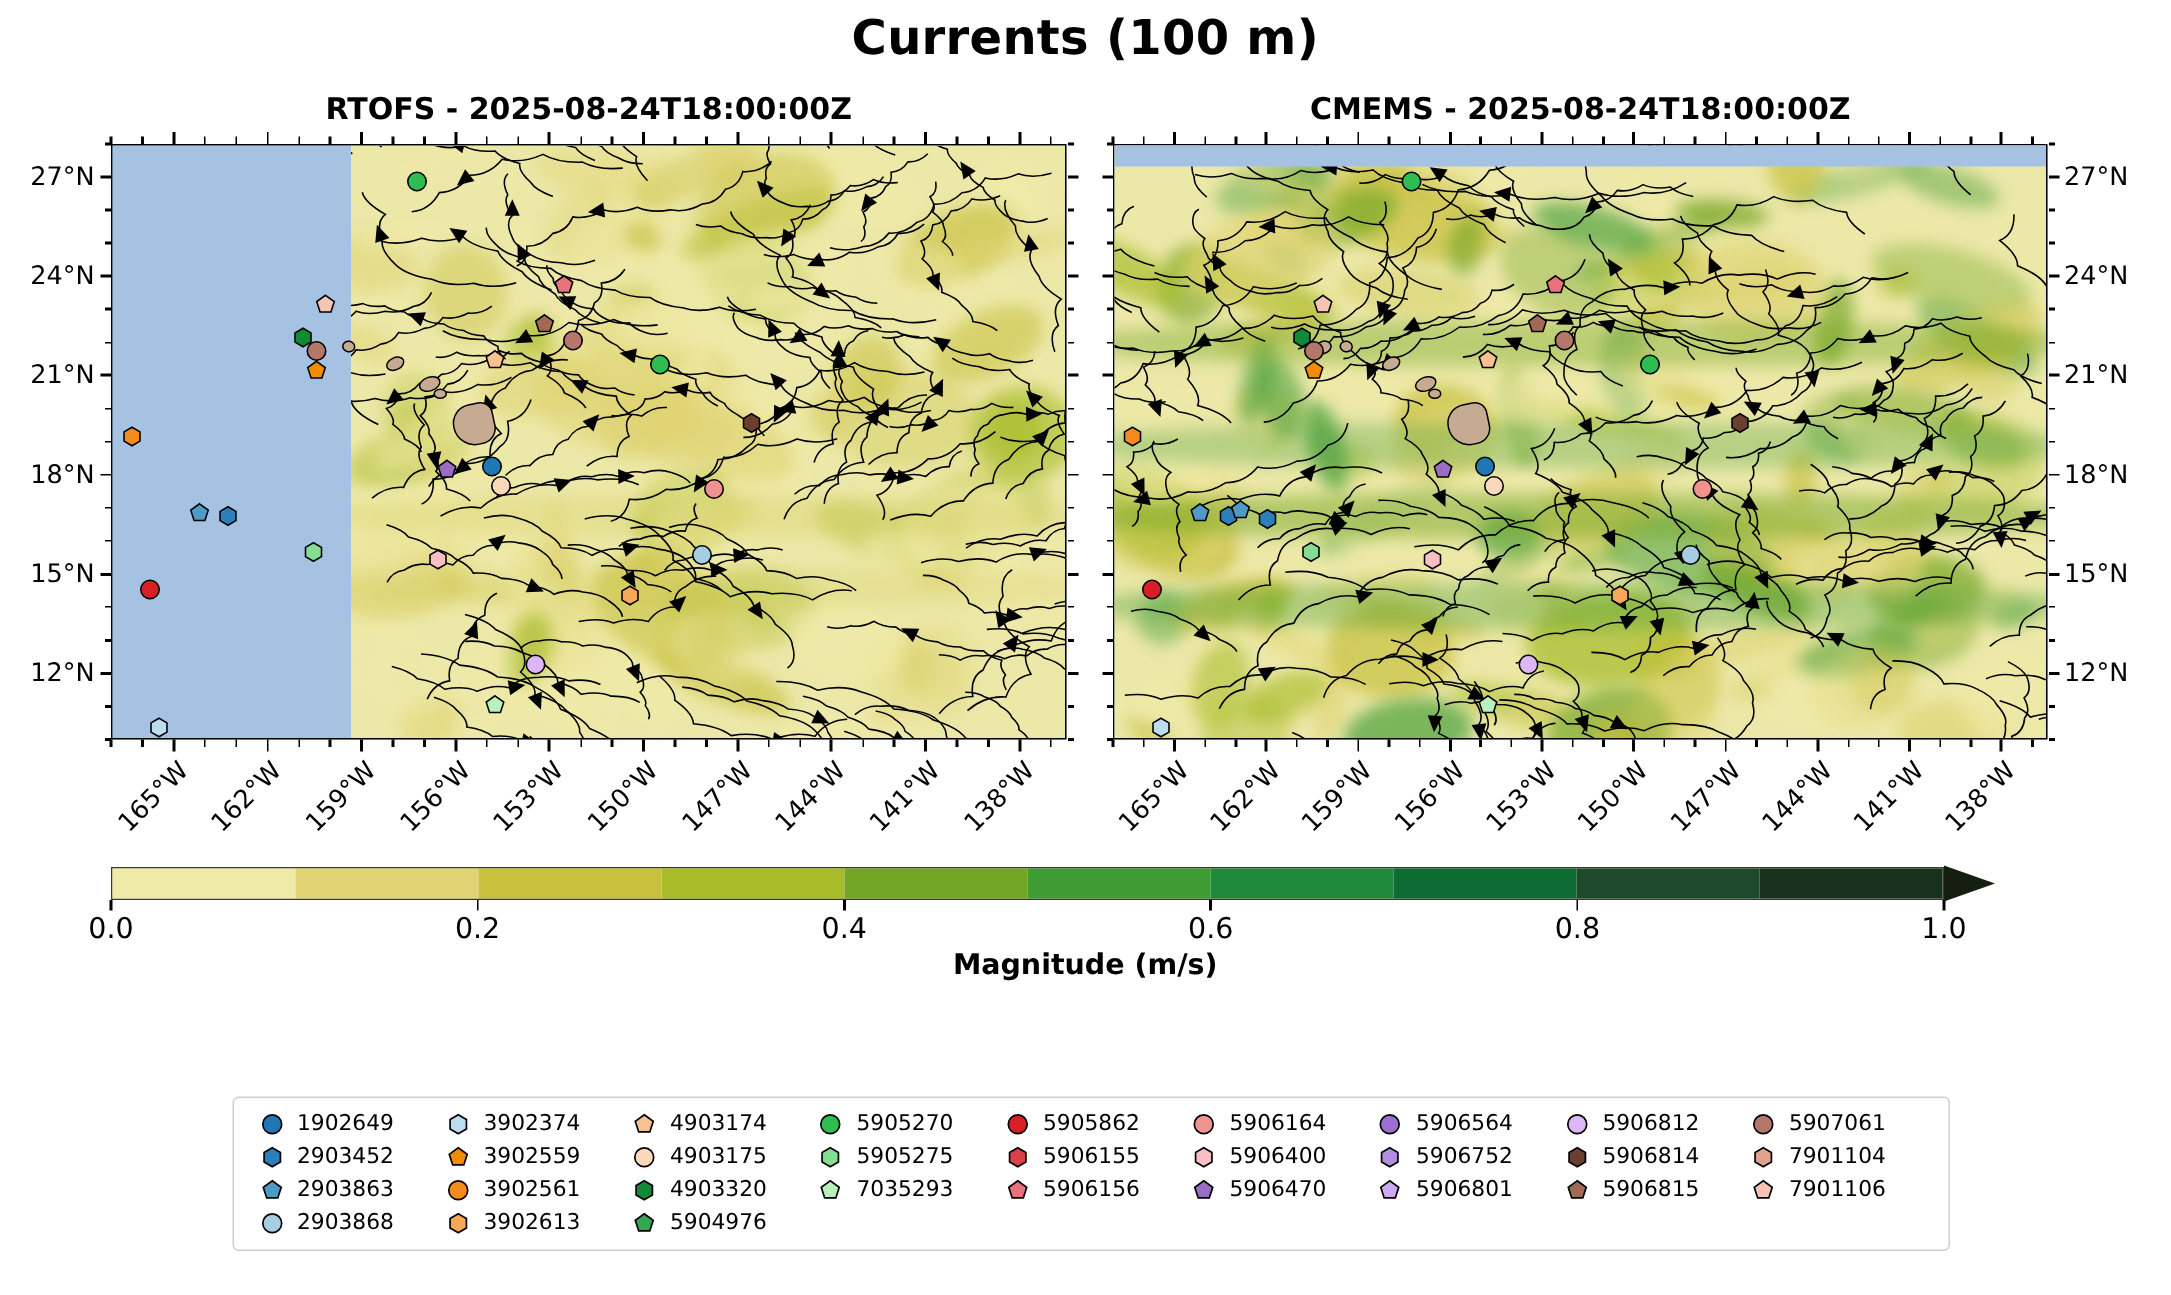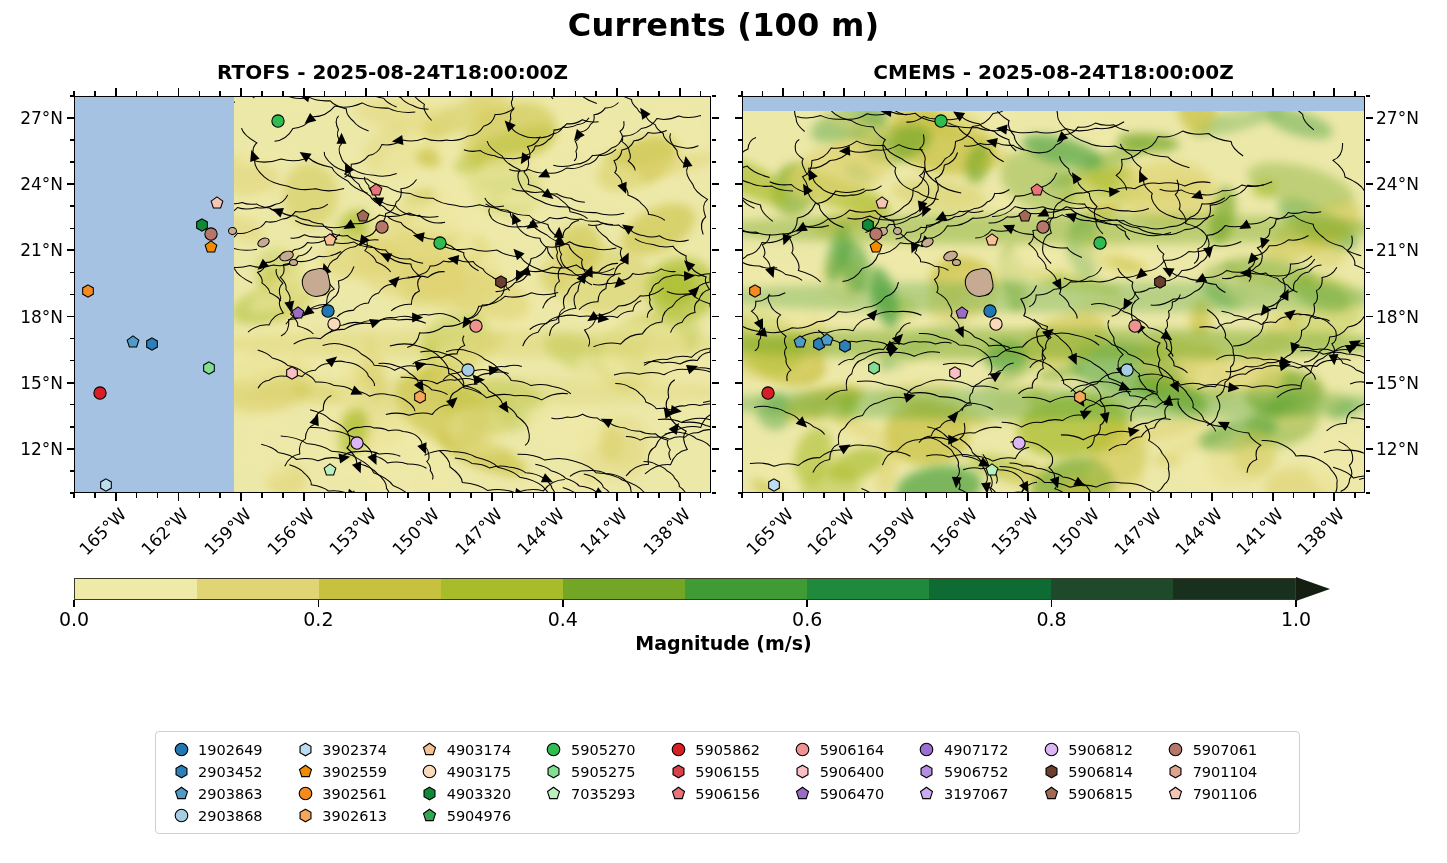--- a/index.html
+++ b/index.html
@@ -63,21 +63,21 @@
   
   #caption{position:absolute;left:0;top:682px;width:1447px;text-align:center;
      font-size:15px;font-weight:bold;font-style:italic;color:#111;}
 
   
   #legend{position:absolute;left:155px;top:731px;width:1145px;
      border:1px solid #cfcfcf;border-radius:4px;background:#fff;
      padding:9px 10px 9px 14px;box-sizing:border-box;}
   #legcols{display:flex;gap:0;}
   .legcol{display:flex;flex-direction:column;gap:5px;width:auto;}
-  .legitem{display:flex;align-items:center;height:17px;}
+  .legitem{display:flex;height:17px;}
   .legitem .sw{width:22px;flex:0 0 22px;display:flex;align-items:center;justify-content:center;}
   .legitem .lbl{font-size:14.5px;color:#000;padding-left:6px;white-space:nowrap;}
   .legspacer{height:17px;}
 </style>
 </head>
 <body>
 
 <div class="fig">
 
   <div id="suptitle">Currents (100 m)</div>
@@ -1288,37 +1288,37 @@
           </div>
           <div class="legspacer"></div>
         </div>
         <div class="legcol" style="width: 125px;">
           <div class="legitem">
             <span class="sw">
               <svg width="15" height="15" viewBox="-10 -10 20 20">
                 <circle r="8.4" cx="0" cy="0" fill="#9a6fd0" stroke="#000" stroke-width="1.5"></circle>
               </svg>
             </span>
-            <span class="lbl">4907172</span>
+            <span class="lbl">5906564</span>
           </div>
           <div class="legitem">
             <span class="sw">
               <svg width="15" height="15" viewBox="-10 -10 20 20">
                 <polygon points="0.00,-8.40 7.27,-4.20 7.27,4.20 0.00,8.40 -7.27,4.20 -7.27,-4.20" fill="#b28ede" stroke="#000" stroke-width="1.5"></polygon>
               </svg>
             </span>
             <span class="lbl">5906752</span>
           </div>
           <div class="legitem">
             <span class="sw">
               <svg width="15" height="15" viewBox="-10 -10 20 20">
                 <polygon points="0.00,-8.40 7.99,-2.60 4.94,6.80 -4.94,6.80 -7.99,-2.60" fill="#ccaaf0" stroke="#000" stroke-width="1.5"></polygon>
               </svg>
             </span>
-            <span class="lbl">3197067</span>
+            <span class="lbl">5906801</span>
           </div>
           <div class="legspacer"></div>
         </div>
         <div class="legcol" style="width: 125px;">
           <div class="legitem">
             <span class="sw">
               <svg width="15" height="15" viewBox="-10 -10 20 20">
                 <circle r="8.4" cx="0" cy="0" fill="#dcb6f5" stroke="#000" stroke-width="1.5"></circle>
               </svg>
             </span>

